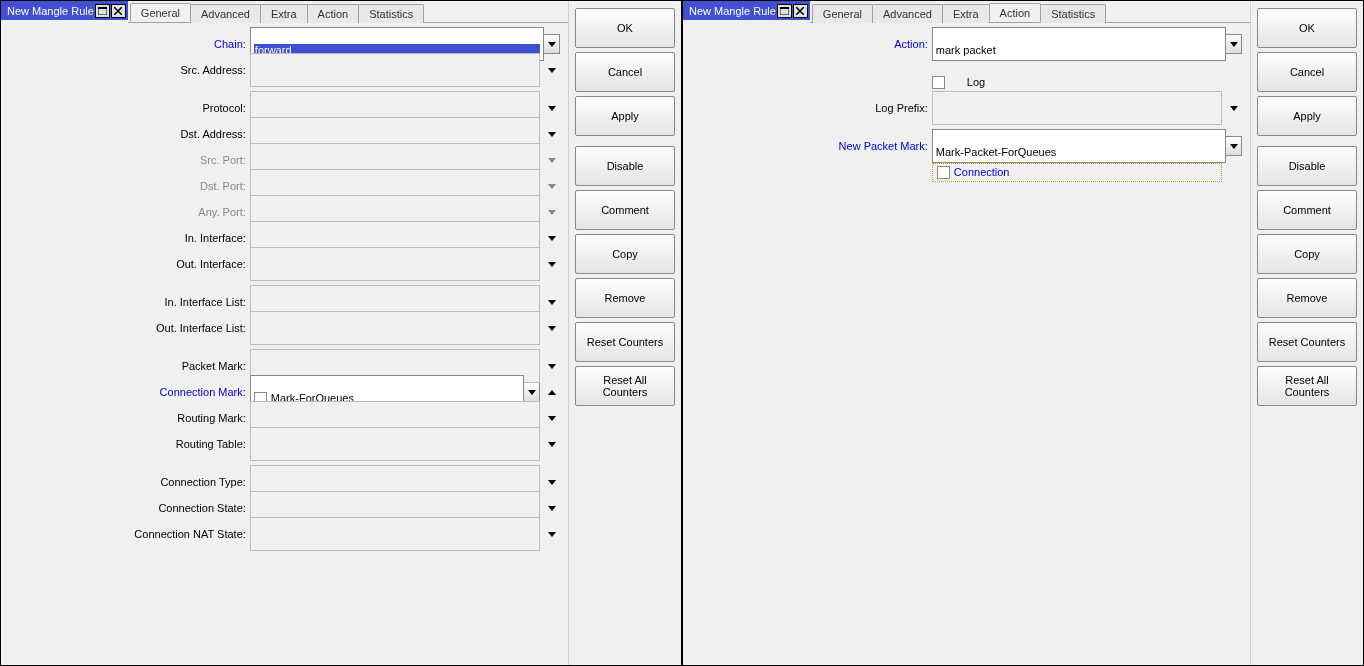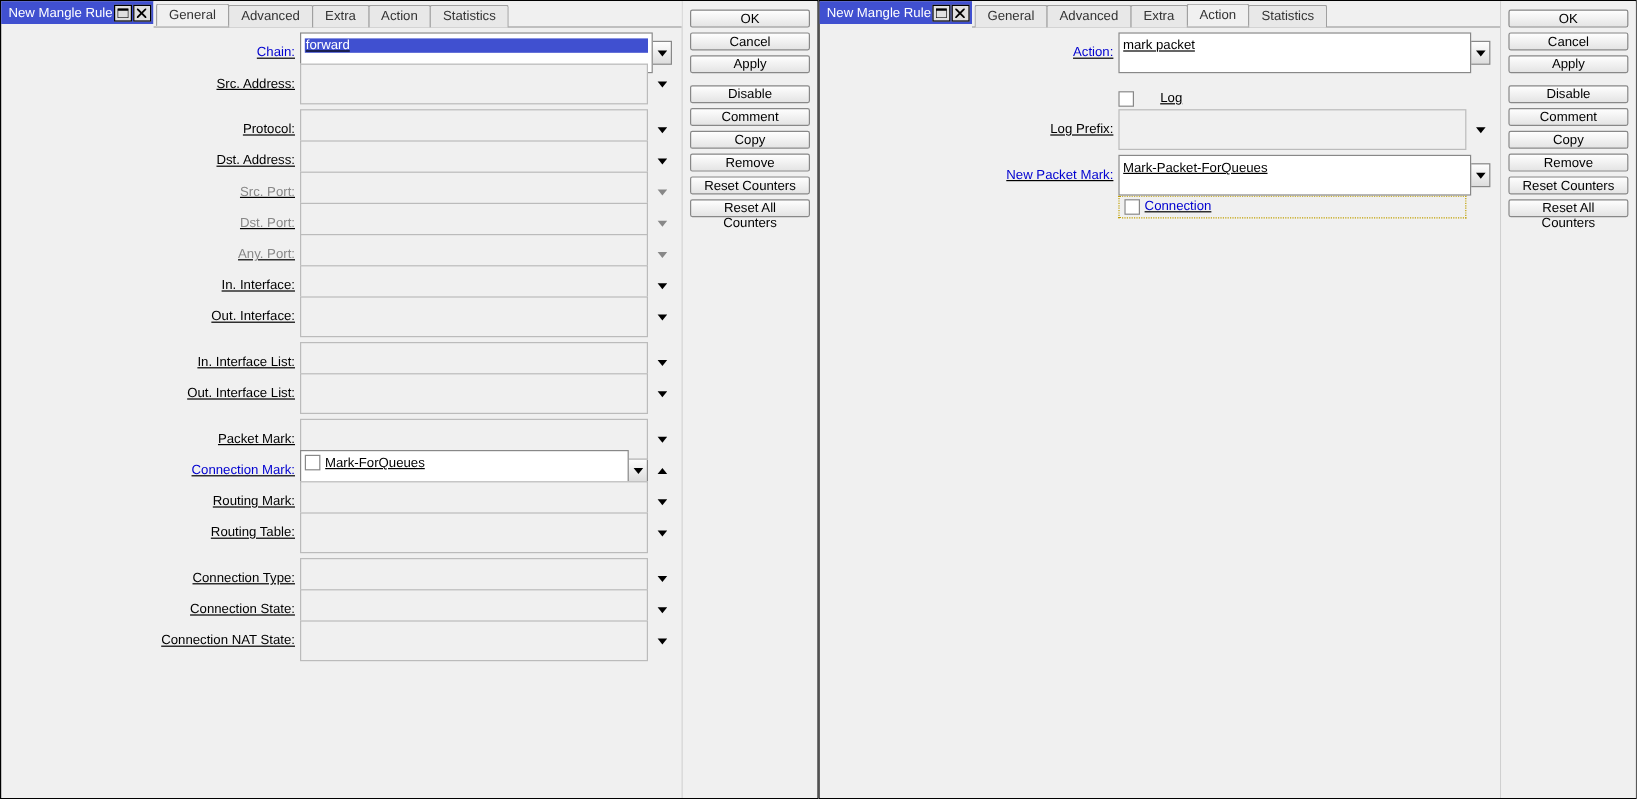--- a/index.html
+++ b/index.html
@@ -83,21 +83,20 @@
     background: #f0f0f0;
     border-bottom: 1px solid #f0f0f0;
     top: 0px;
     z-index: 2;
   }
   .tab + .tab { margin-left: -1px; }
   .form-area {
     flex:1;
     padding: 8px 8px 8px 0;
     overflow: auto;
-    text-decoration: underline;
   }
   .form-row {
     display: flex;
     align-items: center;
     height: 26px;
     margin-bottom: 0px;
   }
   .form-row.gap { margin-top: 12px; }
   .label {
     width: 122px;
@@ -112,21 +111,21 @@
     flex: 1;
     display: flex;
     align-items: center;
   }
   .field {
     flex: 1;
     height: 20px;
     border: 1px solid #888;
     background: #fff;
     display: flex;
-    align-items: flex-end;
+    align-items: flex-start;
     padding: 16px 3px;
     font-size: 11px;
     position: relative;
   }
   .field.disabled {
     background: #f0f0f0;
     border-color: #bbb;
   }
   .field .val { flex:1; white-space: nowrap; overflow: hidden; }
   .field .val.selected { background: #4050d0; color: #fff; display: inline; padding: 0 1px; }
@@ -199,21 +198,21 @@
     width:13px;height:13px;border:1px solid #888;background:#fff;flex:none;
   }
   .sidebar {
     width: 112px;
     padding: 7px 6px;
     background: #f0f0f0;
   }
   .sbtn {
     display: block;
     width: 100%;
-    height: 15px;
+    height: 40px;
     margin-bottom: 4px;
     border: 1px solid #888;
     background: linear-gradient(#fefefe,#e4e4e4);
     font-size: 11px;
     cursor: pointer;
     border-radius: 2px;
   }
 </style>
 </head>
 <body>

